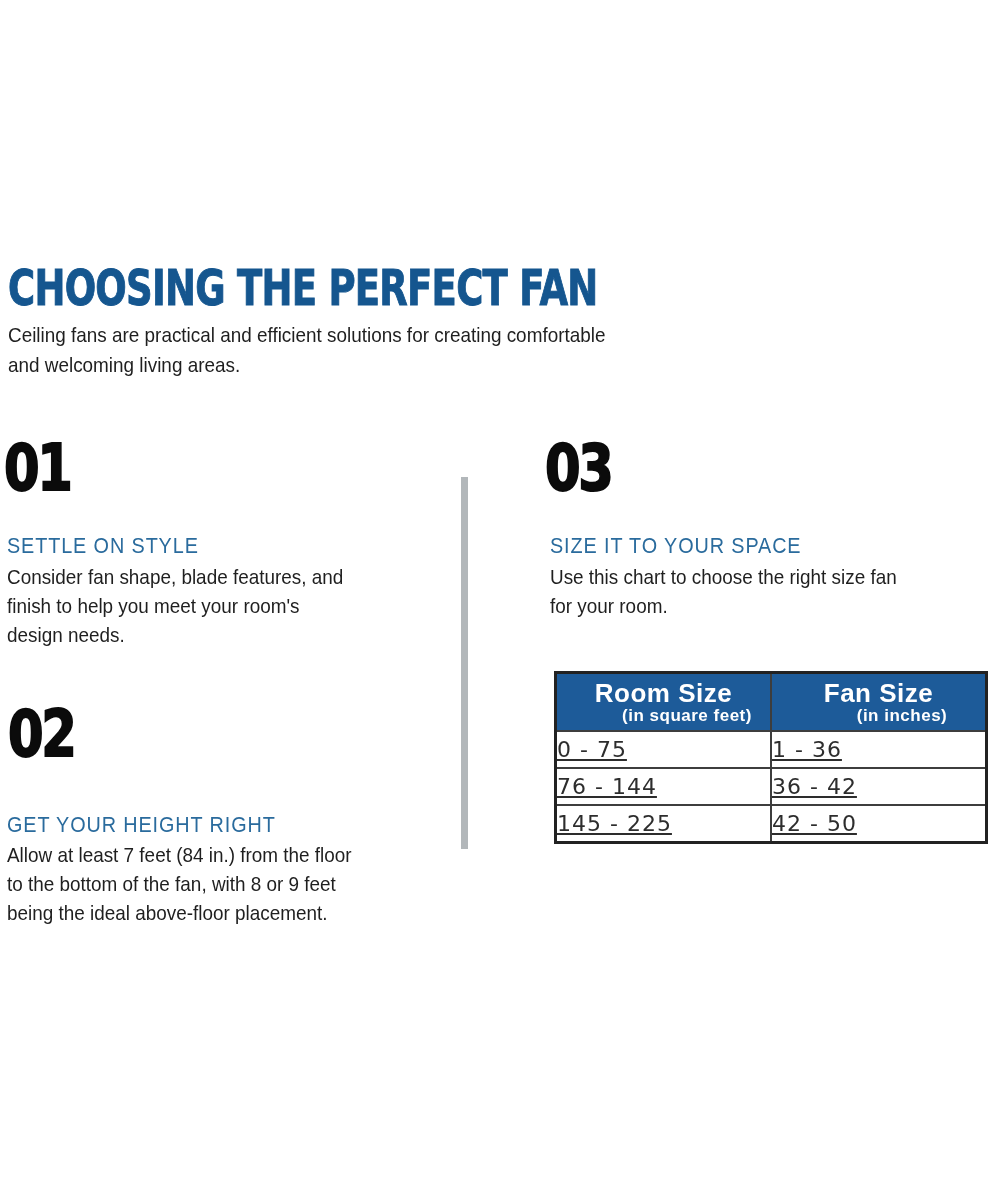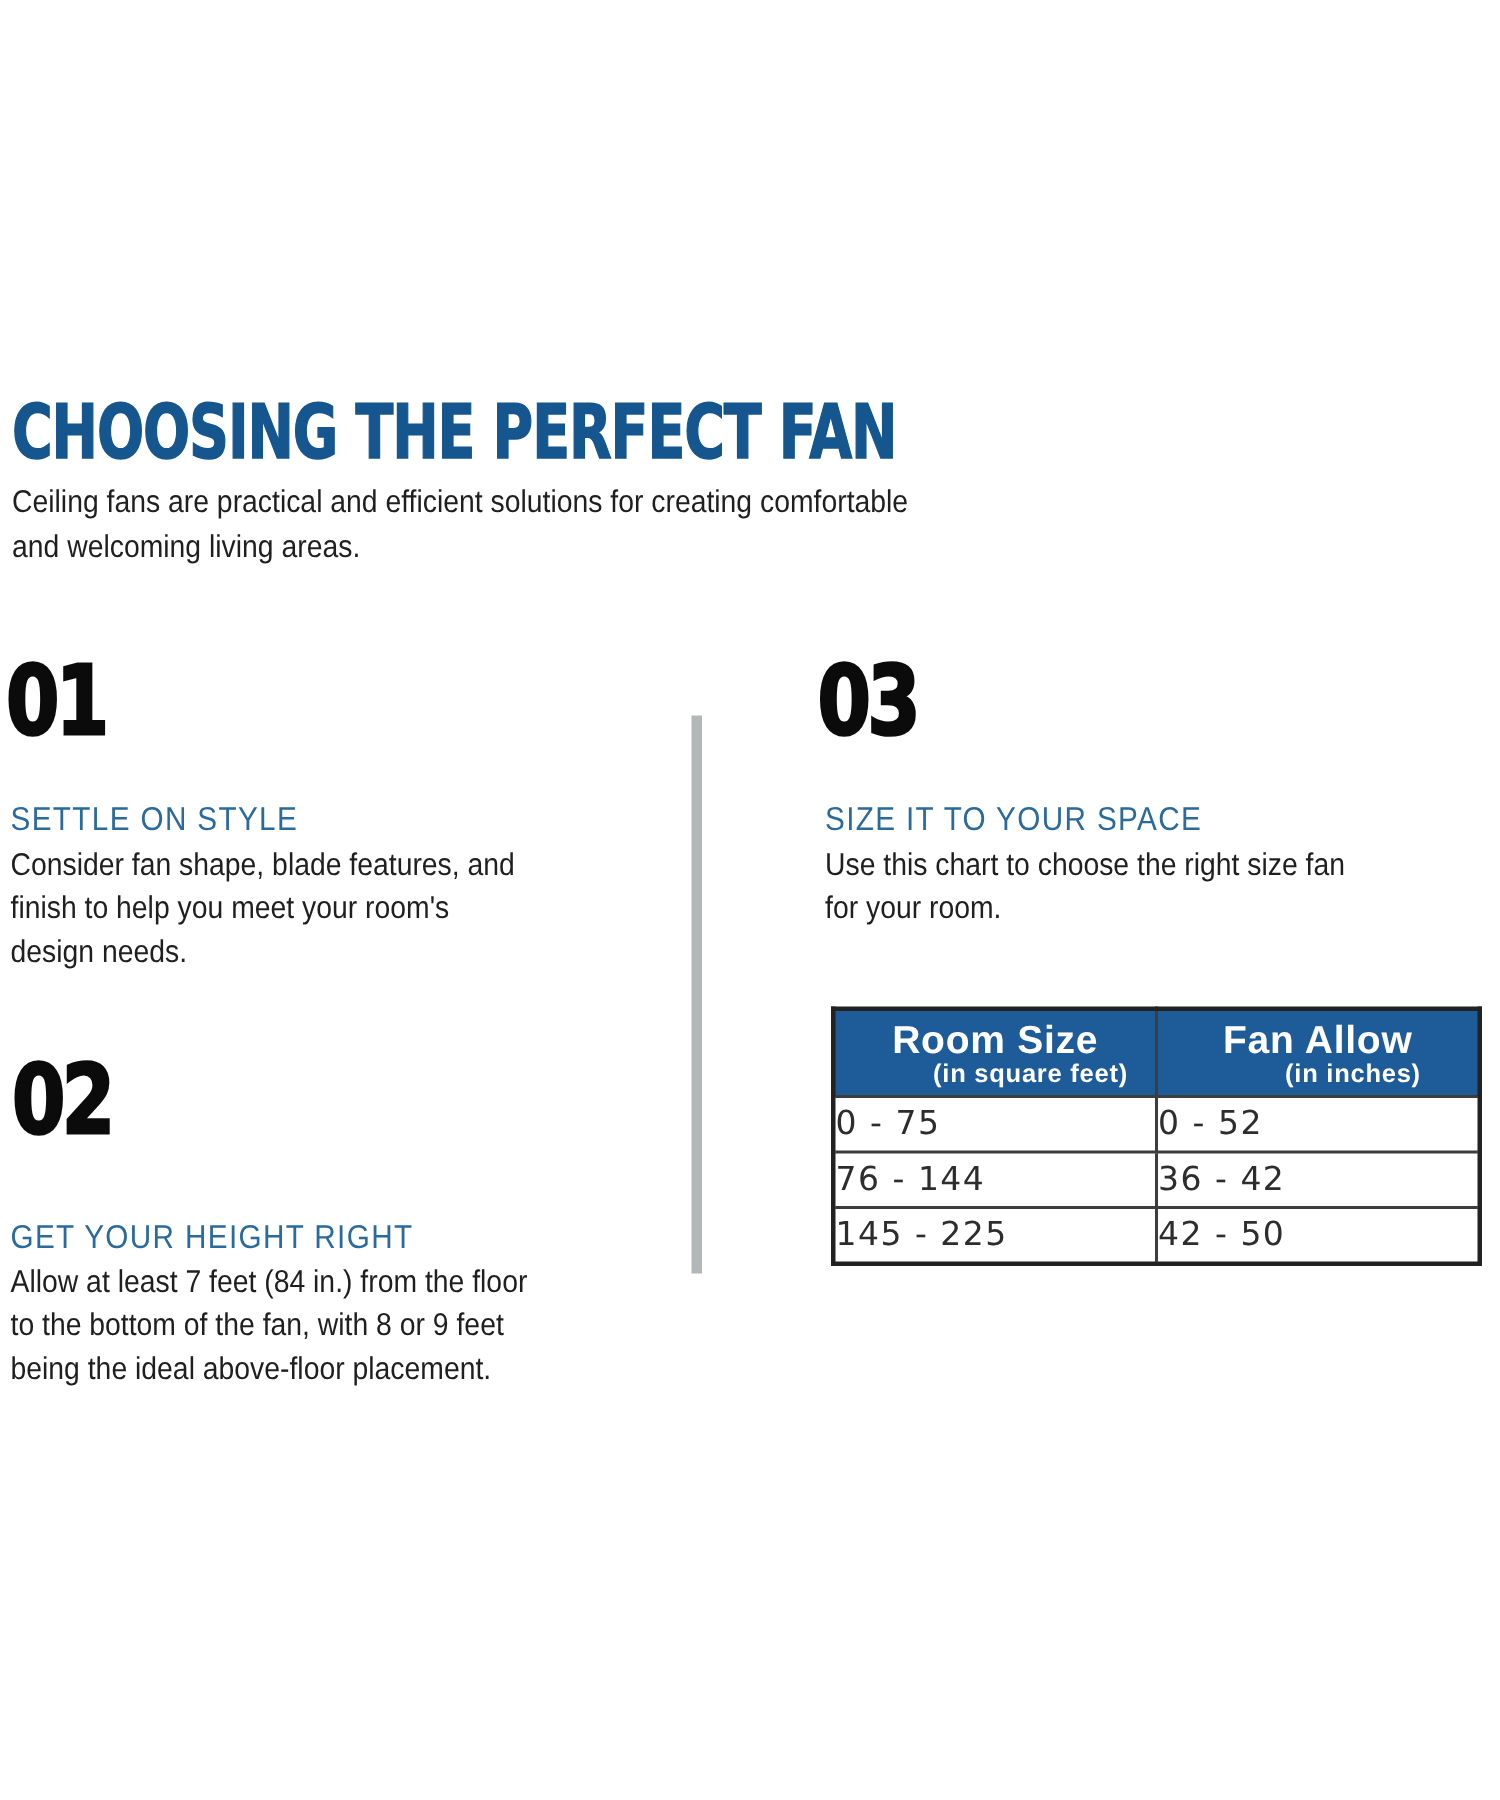--- a/index.html
+++ b/index.html
@@ -138,20 +138,21 @@
     letter-spacing: 0.5px;
     margin-left: 47px;
   }
   .size-table td {
     height: 35px;
     font-family: "DejaVu Sans", sans-serif;
     font-size: 22px;
     color: #2d2d2d;
     letter-spacing: 1px;
     vertical-align: middle;
+    text-decoration: underline;
   }
 </style>
 </head>
 <body>
 
 <div class="canvas">
 
   <h1 class="title">CHOOSING THE PERFECT FAN</h1>
 
   <div class="intro">
@@ -185,29 +186,29 @@
   </div>
 
   <table class="size-table">
     <thead>
       <tr>
         <th>
           <div class="th-title">Room Size</div>
           <div class="th-sub">(in square feet)</div>
         </th>
         <th>
-          <div class="th-title">Fan Allow</div>
+          <div class="th-title">Fan Size</div>
           <div class="th-sub">(in inches)</div>
         </th>
       </tr>
     </thead>
     <tbody>
       <tr>
         <td>0 - 75</td>
-        <td>0 - 52</td>
+        <td>1 - 36</td>
       </tr>
       <tr>
         <td>76 - 144</td>
         <td>36 - 42</td>
       </tr>
       <tr>
         <td>145 - 225</td>
         <td>42 - 50</td>
       </tr>
     </tbody>

